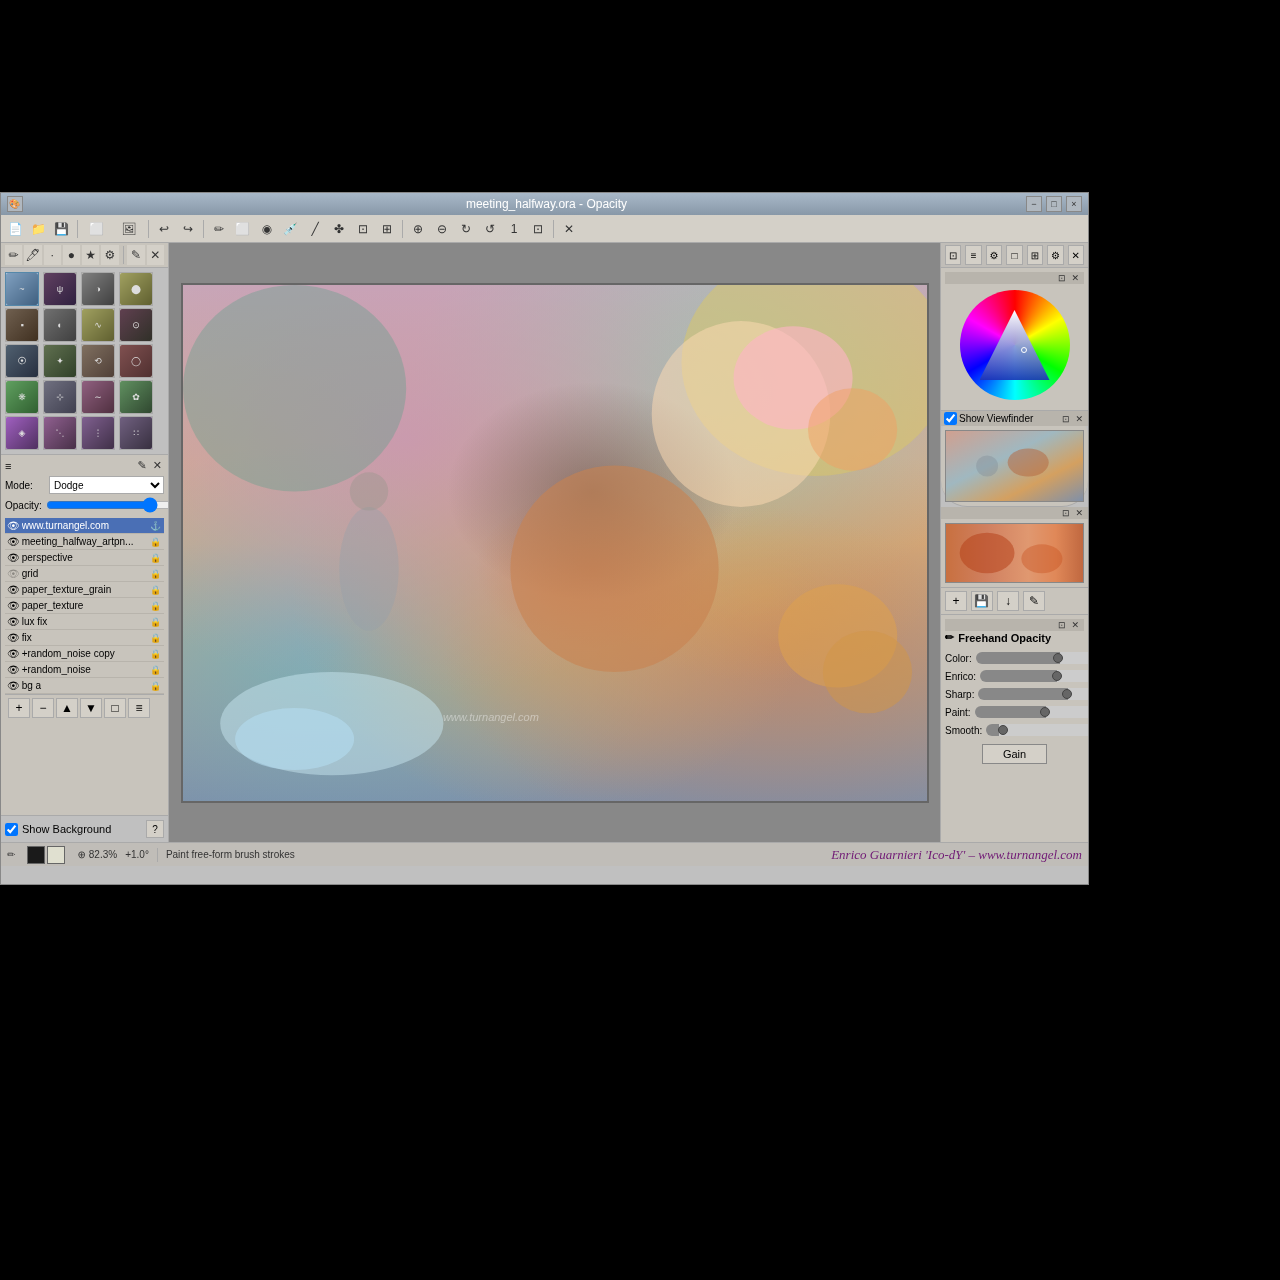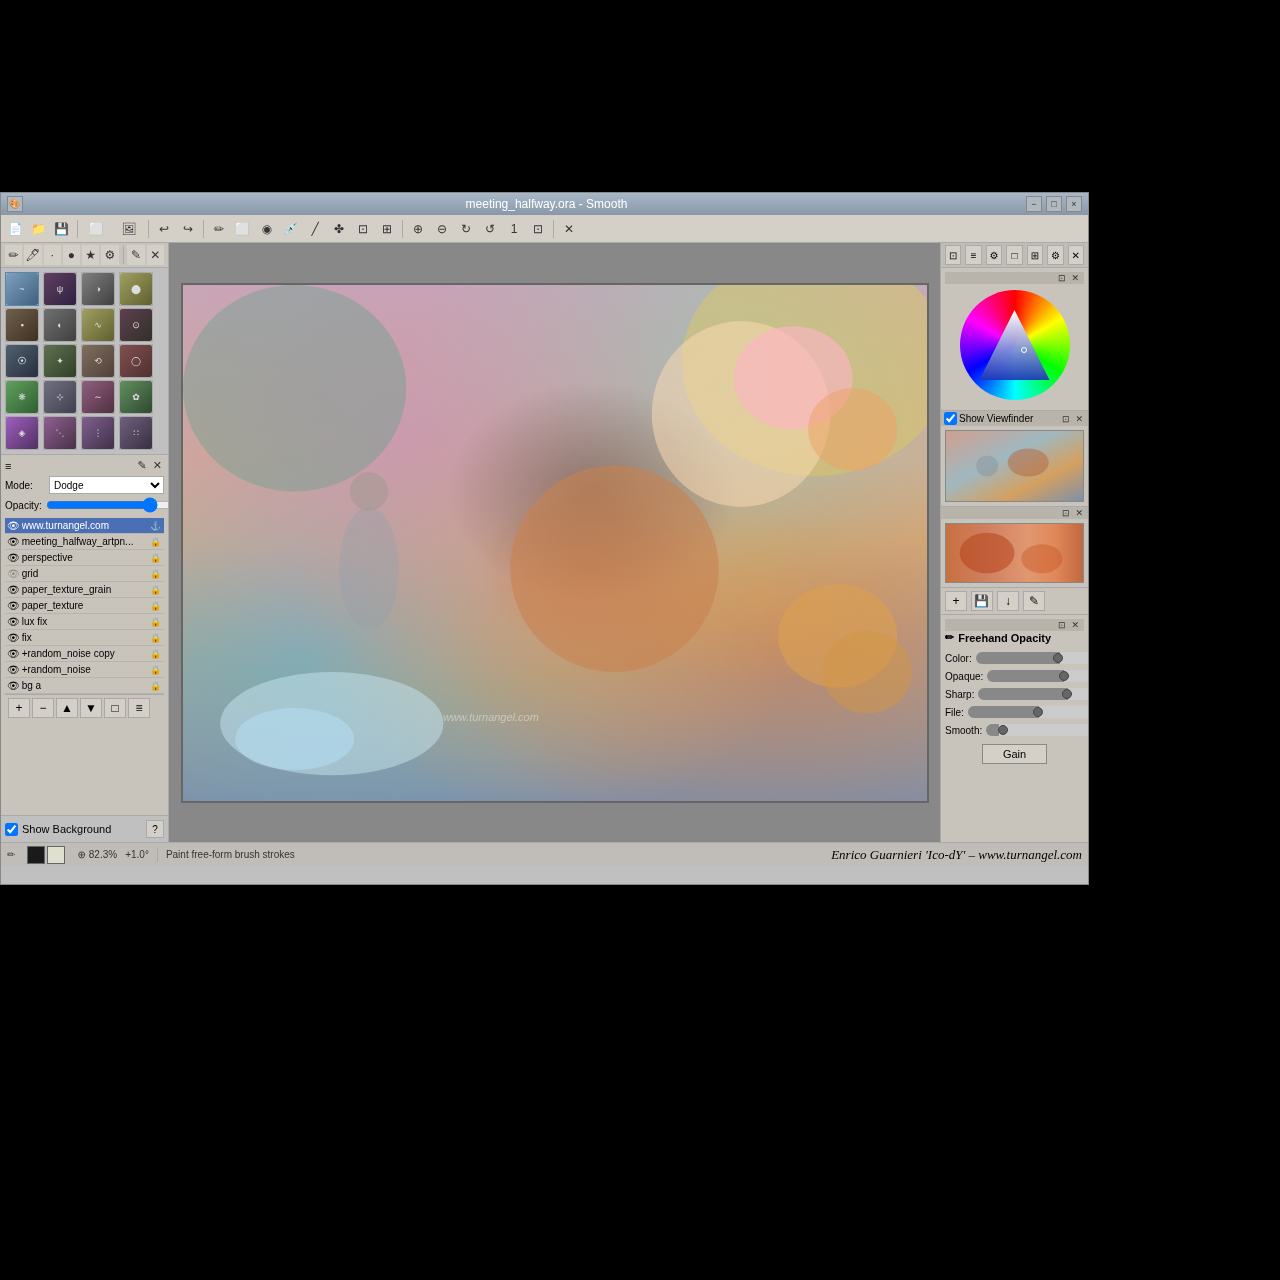--- a/index.html
+++ b/index.html
@@ -250,20 +250,21 @@
       position: absolute;
       width: 6px; height: 6px;
       border-radius: 50%;
       border: 1px solid #fff;
       background: transparent;
       top: 52%; left: 58%;
     }
     #viewfinder-panel {
       background: #c8c4bc;
       border-bottom: 1px solid #aaa;
+      border-radius: 26px;
     }
     .viewfinder-thumb {
       width: calc(100% - 8px);
       margin: 4px;
       height: 72px;
       background: linear-gradient(135deg, #d0a090, #a0b8c0, #d4a060, #8090a8);
       border: 1px solid #888;
     }
     #scratchpad-panel {
       background: #c8c4bc;
@@ -330,21 +331,21 @@
       background: #c0bdb8;
       border-top: 1px solid #aaa;
       display: flex; align-items: center;
       padding: 0 6px; gap: 8px;
     }
     .status-item { font-size: 10px; color: #333; }
     .status-sep { width: 1px; height: 14px; background: #aaa; }
     .status-watermark {
       flex: 1; text-align: right;
       font-style: italic; font-size: 13px;
-      color: #000000; font-family: Georgia, serif;
+      color: #701a75; font-family: Georgia, serif;
     }
     .color-swatch-bar {
       display: flex; gap: 2px; align-items: center; padding: 0 4px;
     }
     .swatch { width: 18px; height: 18px; border: 1px solid #666; cursor: pointer; }
     .swatch-fg { background: #1a1a1a; }
     .swatch-bg { background: #e0e0d0; }
     #right-panel-top {
       display: flex; justify-content: flex-end;
       padding: 2px 4px;
@@ -371,21 +372,21 @@
   </style>
 </head>
 <body>
 
 <div id="app-window">
 
   <div id="title-bar">
     <div style="width:60px;display:flex;gap:3px;">
       <div style="width:16px;height:16px;background:#b0b8c0;border:1px solid #888;display:flex;align-items:center;justify-content:center;font-size:9px;cursor:pointer;">🎨</div>
     </div>
-    <div id="title-bar-text">meeting_halfway.ora - Smooth</div>
+    <div id="title-bar-text">meeting_halfway.ora - Opacity</div>
     <div id="title-bar-controls">
       <span>−</span>
       <span>□</span>
       <span>×</span>
     </div>
   </div>
 
 
   <div id="toolbar">
     <div class="toolbar-group">
@@ -733,29 +734,29 @@
         </div>
         <div class="freehand-header">
           <span>✏</span>
           <span>Freehand Opacity</span>
         </div>
         <div class="freehand-row">
           <span class="freehand-label">Color:</span>
           <input type="range" class="freehand-slider" min="0" max="100" value="65" style="--val: 65%;">
         </div>
         <div class="freehand-row">
-          <span class="freehand-label">Opaque:</span>
+          <span class="freehand-label">Enrico:</span>
           <input type="range" class="freehand-slider" min="0" max="100" value="60" style="--val: 60%;">
         </div>
         <div class="freehand-row">
           <span class="freehand-label">Sharp:</span>
           <input type="range" class="freehand-slider" min="0" max="100" value="70" style="--val: 70%;">
         </div>
         <div class="freehand-row">
-          <span class="freehand-label">File:</span>
+          <span class="freehand-label">Paint:</span>
           <input type="range" class="freehand-slider" min="0" max="100" value="55" style="--val: 55%;">
         </div>
         <div class="freehand-row">
           <span class="freehand-label">Smooth:</span>
           <input type="range" class="freehand-slider" min="0" max="100" value="10" style="--val: 10%;">
         </div>
         <button id="reset-btn">Gain</button>
       </div>
     </div>
   </div>

